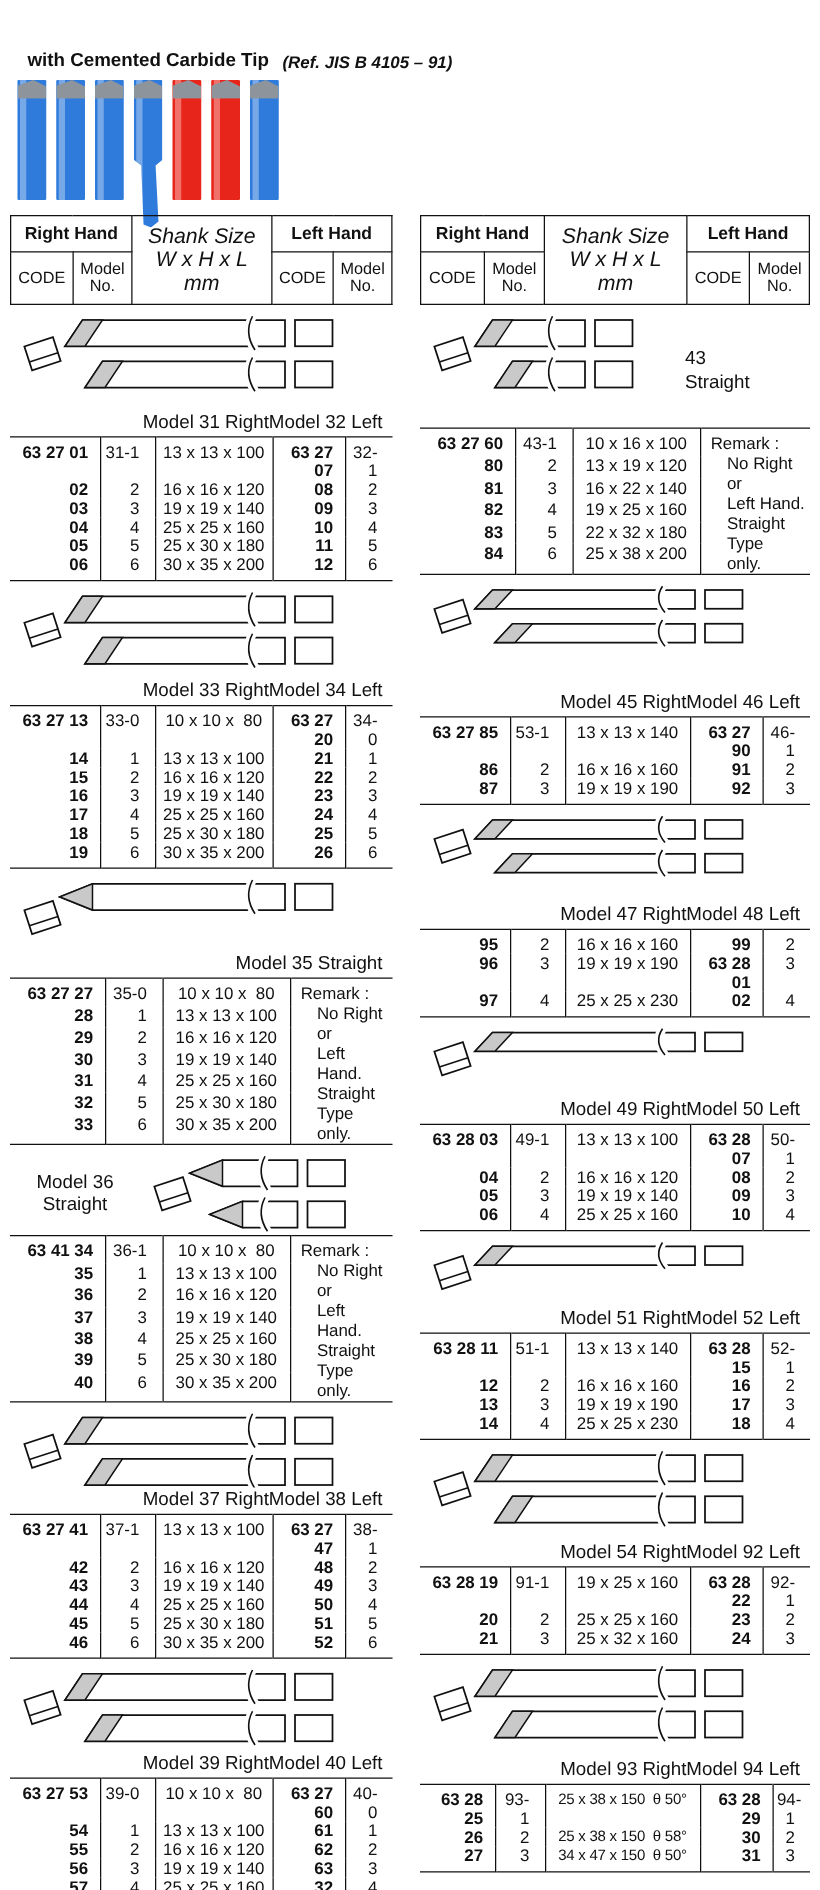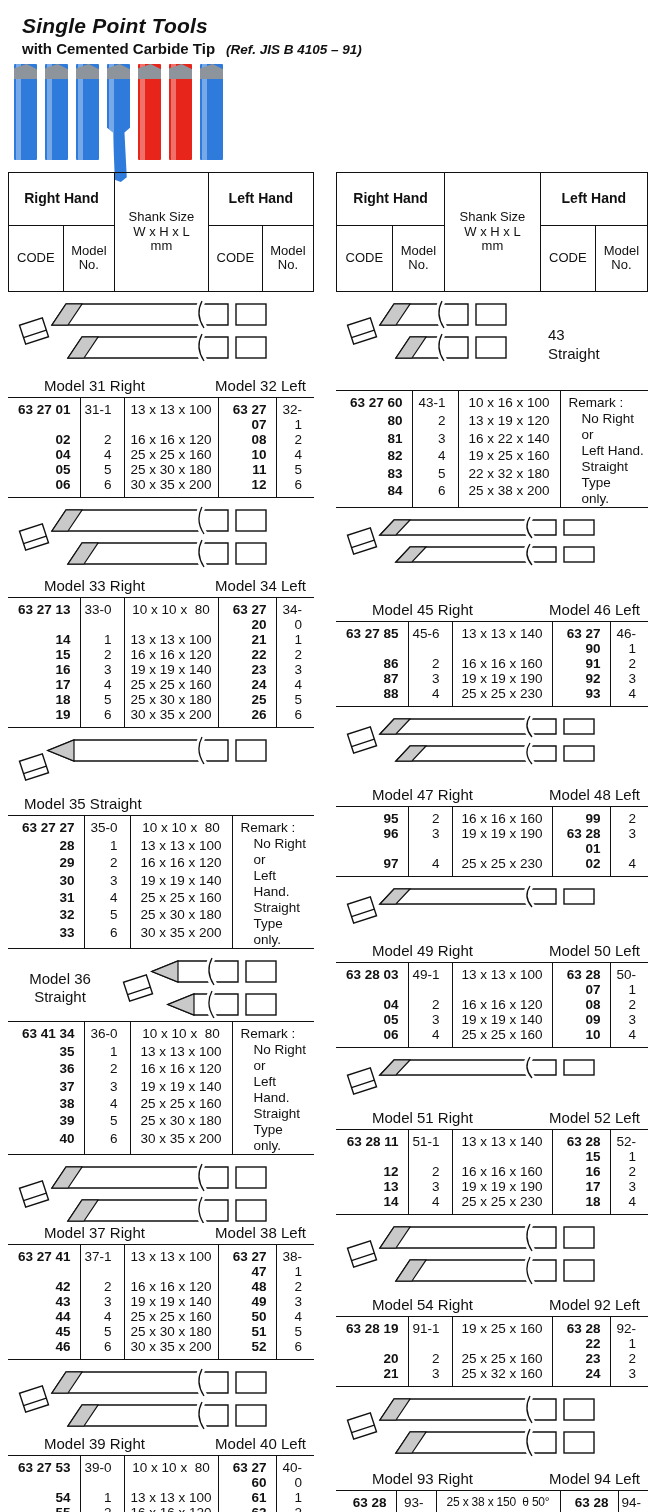--- a/index.html
+++ b/index.html
@@ -16,27 +16,27 @@
              clip-path:polygon(0 100%,0 30%,55% 0,100% 35%,100% 100%);}
   .tool .shine{position:absolute;top:0;left:2px;width:5px;height:100%;background:rgba(255,255,255,.35);}
   .tool.boring{height:118px;clip-path:polygon(0 0,100% 0,100% 54%,76% 58%,86% 96%,60% 100%,34% 98%,26% 58%,0 54%);}
   
   .col{position:absolute;top:172px;}
   .col.left{left:8px;width:306px;}
   .col.right{left:336px;width:312px;}
   
   table{border-collapse:collapse;}
   .hdr-table{width:100%;border:1.7px solid #111;text-align:center;}
-  .hdr-table th{font-weight:normal;font-size:13px;line-height:1.12;padding:18px 0;border:1.3px solid #111;}
+  .hdr-table th{font-weight:normal;font-size:13px;line-height:1.12;padding:6px 0;border:1.3px solid #111;}
   .hdr-table th.hand{font-weight:bold;font-size:14px;}
-  .hdr-table th.shank{font-size:13px;}
+  .hdr-table th.shank{font-size:17px;font-style:italic;}
   
   .sec .draw{position:relative;display:flex;align-items:center;}
-  .sec .labels{display:flex;justify-content:space-between;font-size:15px;line-height:18px;
-               padding:1px 8px 2px 36px;gap:28px;}
+  .sec .labels{display:flex;justify-content:flex-end;font-size:15px;line-height:18px;
+               padding:1px 8px 2px 36px;}
   .sec .labels.straight{padding-left:16px;}
   .side-label{font-size:15px;line-height:19px;text-align:left;padding-left:10px;}
   .pre-label{font-size:15px;line-height:18px;text-align:center;width:104px;flex:0 0 auto;}
   
   .data-table{width:100%;table-layout:fixed;border-top:1.7px solid #111;border-bottom:1.7px solid #111;font-size:13.5px;}
   .data-table td{padding:0 3px;line-height:15px;vertical-align:top;overflow:hidden;}
   .data-table td.bl{border-left:1.3px solid #111;}
   .data-table tr:first-child td{padding-top:4px;}
   .data-table tr:last-child td{padding-bottom:5px;}
   .data-table td.code{font-weight:bold;text-align:right;padding-right:9px;}
@@ -45,21 +45,20 @@
   .data-table td.size.small{font-size:12px;letter-spacing:-.2px;}
   .data-table td.remark{font-size:13.5px;line-height:16px;padding-left:8px;}
   .data-table td.remark .rl{padding-left:13px;}
   .data-table td.remark .rl.first{padding-left:0;}
   svg{display:block;}
 </style>
 </head>
 <body>
 
 <div class="page">
-  <div class="title">Single Point Tools</div>
   <div class="subtitle">with Cemented Carbide Tip</div>
   <div class="ref">(Ref. JIS B 4105 – 91)</div>
   <div class="photos">
       <div class="tool" style="background: rgb(47, 123, 220);">
         <div class="shine"></div>
                  <div class="tip" style="background:#8d949c"></div>
       </div>
       <div class="tool" style="background: rgb(47, 123, 220);">
         <div class="shine"></div>
                  <div class="tip" style="background:#8d949c"></div>
@@ -141,20 +140,27 @@
              <td class="model bl">32-1</td>
             </tr>
             <tr>
               <td class="code">02</td>
              <td class="model bl">2</td>
              <td class="size bl">16 x 16 x 120</td>
              <td class="code bl">08</td>
              <td class="model bl">2</td>
             </tr>
             <tr>
+              <td class="code">03</td>
+             <td class="model bl">3</td>
+             <td class="size bl">19 x 19 x 140</td>
+             <td class="code bl">09</td>
+             <td class="model bl">3</td>
+            </tr>
+            <tr>
               <td class="code">04</td>
              <td class="model bl">4</td>
              <td class="size bl">25 x 25 x 160</td>
              <td class="code bl">10</td>
              <td class="model bl">4</td>
             </tr>
             <tr>
               <td class="code">05</td>
              <td class="model bl">5</td>
              <td class="size bl">25 x 30 x 180</td>
@@ -348,21 +354,21 @@
         <table class="data-table">
           <colgroup>
             <col style="width:76px">
             <col style="width:46px">
             <col style="width:102px">
             <col style="width:82px">
           </colgroup>
           <tbody>
             <tr>
               <td class="code">63 41 34</td>
-             <td class="model bl">36-0</td>
+             <td class="model bl">36-1</td>
              <td class="size bl">10 x 10 x  80</td>
               <td class="remark bl" rowspan="7">
                 <div class="rl first">Remark :</div>
                 <div class="rl">No Right or</div>
                 <div class="rl">Left Hand.</div>
                 <div class="rl">Straight Type</div>
                 <div class="rl">only.</div>
               </td>
             </tr>
             <tr>
@@ -664,45 +670,38 @@
           <colgroup>
             <col style="width:72px">
             <col style="width:44px">
             <col style="width:100px">
             <col style="width:58px">
             <col style="width:38px">
           </colgroup>
           <tbody>
             <tr>
               <td class="code">63 27 85</td>
-             <td class="model bl">45-6</td>
+             <td class="model bl">53-1</td>
              <td class="size bl">13 x 13 x 140</td>
              <td class="code bl">63 27 90</td>
              <td class="model bl">46-1</td>
             </tr>
             <tr>
               <td class="code">86</td>
              <td class="model bl">2</td>
              <td class="size bl">16 x 16 x 160</td>
              <td class="code bl">91</td>
              <td class="model bl">2</td>
             </tr>
             <tr>
               <td class="code">87</td>
              <td class="model bl">3</td>
              <td class="size bl">19 x 19 x 190</td>
              <td class="code bl">92</td>
              <td class="model bl">3</td>
-            </tr>
-            <tr>
-              <td class="code">88</td>
-             <td class="model bl">4</td>
-             <td class="size bl">25 x 25 x 230</td>
-             <td class="code bl">93</td>
-             <td class="model bl">4</td>
             </tr>
           </tbody>
         </table>
       </div>
       <div class="sec">
         <div class="draw" style="margin-top:6px">
           <svg width="312" height="72" viewBox="0 0 312 72">
             <polygon points="58,6 220,6 220,21 44,21" fill="#fff" stroke="#111" stroke-width="1.4"></polygon>
             <polygon points="58,6 74,6 60,21 44,21" fill="#c9c9c9" stroke="#111" stroke-width="1.2"></polygon>
             <path d="M 194 3 q -7 10.5 2 21" fill="none" stroke="#fff" stroke-width="7"></path>

